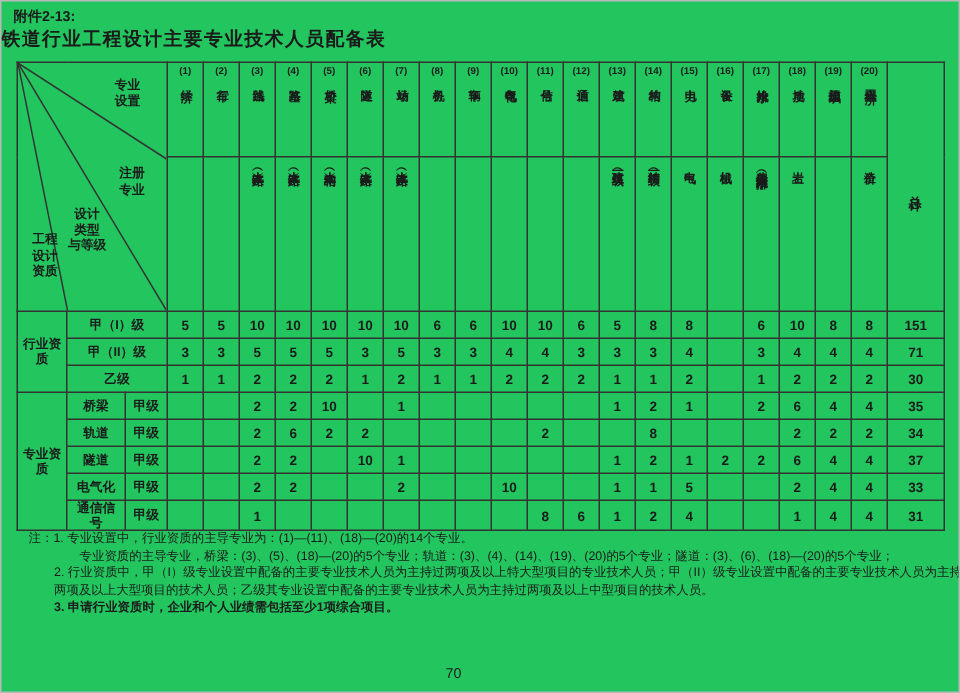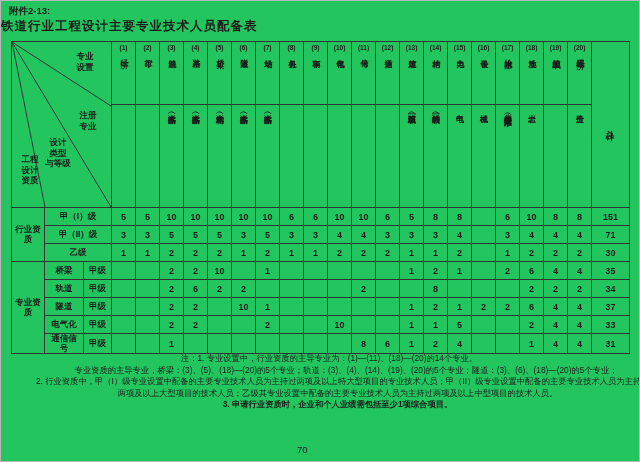--- a/index.html
+++ b/index.html
@@ -24,21 +24,21 @@
   .cnum{font-size:6.5px;line-height:8px;margin-top:2px;font-weight:bold;}
   .vtext{writing-mode:vertical-rl;margin:0 auto;font-weight:bold;}
   .cname{font-size:8px;line-height:10px;letter-spacing:0.5px;margin-top:1px;}
   .regtext{font-size:8px;line-height:9px;letter-spacing:0.5px;margin-top:3px;}
   .totalhead{vertical-align:middle !important;}
   .totaltext{font-size:8.5px;letter-spacing:2px;}
   tbody td{height:17px;font-size:9px;font-weight:bold;}
   .gcell,.lcell,.gradecell{font-size:8.5px;}
   .rowlabel{max-width:30px;margin:0 auto;word-break:break-all;line-height:9.5px;}
   .notes{position:absolute;top:352px;left:0;width:100%;}
-  .noteline{font-size:8.3px;line-height:11.5px;white-space:nowrap;font-weight:500;text-align:center;}
+  .noteline{font-size:8.3px;line-height:11.5px;white-space:nowrap;font-weight:500;}
   .pageno{position:absolute;top:443px;left:296px;font-size:9.5px;}
 </style>
 </head>
 <body>
 
 <div class="page">
   <div class="attach">附件2-13:</div>
   <div class="title">铁道行业工程设计主要专业技术人员配备表</div>
 
   <table class="main">

